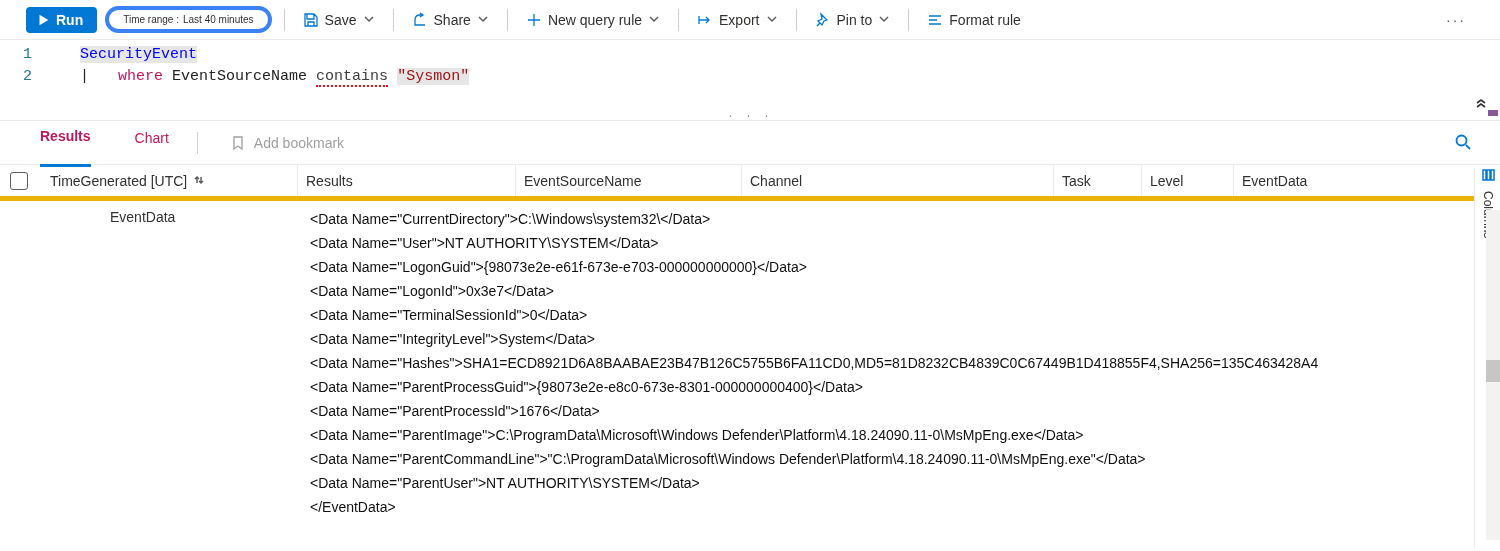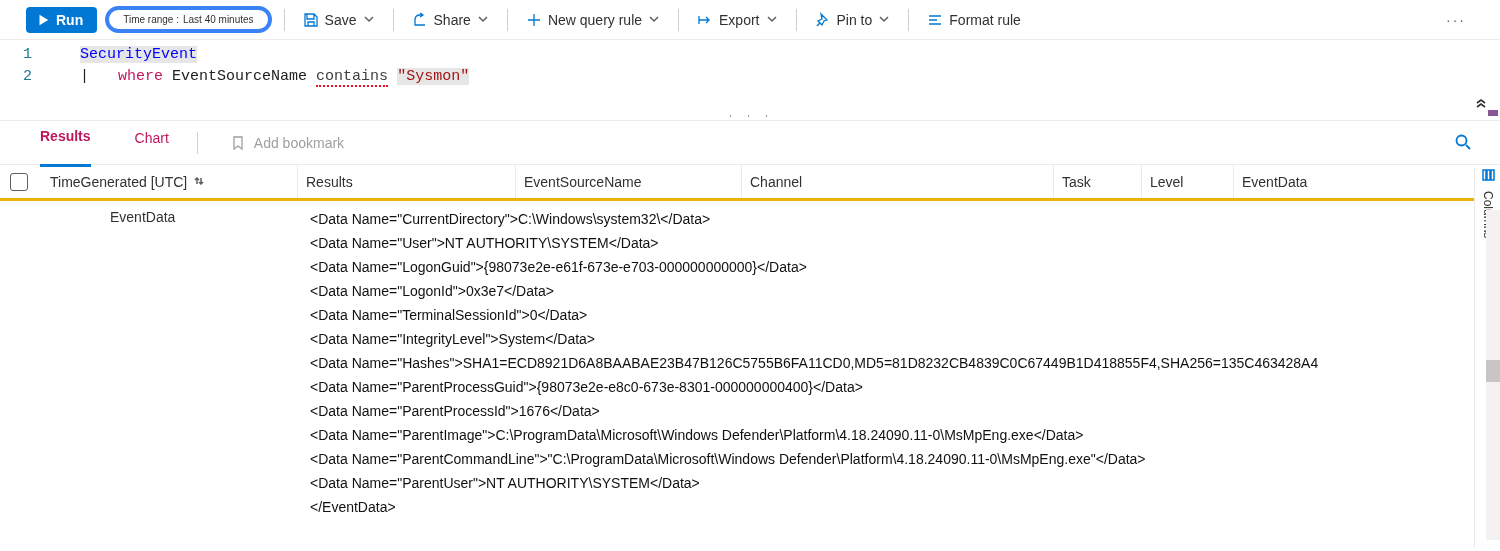--- a/index.html
+++ b/index.html
@@ -54,21 +54,21 @@
   .tab { padding: 10px 0 20px 0; cursor:pointer; color:#be185d;margin-left:16px; }
   .tab.selected { font-weight:600; border-bottom: 3px solid #0078d4; }
   .tabs-div { width:1px; height:22px; background:#d2d0ce; margin: 0 4px 0 0;}
   .bookmark { display:inline-flex; align-items:flex-end; gap:8px; color:#a19f9d; cursor:pointer;}
   .bookmark svg{ width:16px;height:16px; stroke:#a19f9d; fill:none; stroke-width:1.3;}
   .search-ico { position:absolute; right:28px; top:12px; }
   .search-ico svg{width:18px;height:18px;stroke:#0078d4;fill:none;stroke-width:1.8;}
 
   
   .grid-header {
-    display:flex; align-items:center; height:36px; border-bottom:3px solid #eab308;
+    display:flex; align-items:center; height:36px; border-bottom:5px solid #eab308;
     padding-left: 10px; font-weight:400; color:#323130;
   }
   .chk { width:18px; height:18px; border:1.5px solid #605e5c; border-radius:3px; margin-right: 14px; cursor:pointer;}
   .h-cell { display:flex; align-items:center; gap:6px; border-right:1px solid #edebe9; height:100%; padding-left:8px;}
   .h-time  { width:256px;}
   .h-comp  { width:218px;}
   .h-src   { width:226px;}
   .h-chan  { width:312px;text-align:right;}
   .h-task  { width:88px;}
   .h-level { width:92px;}

